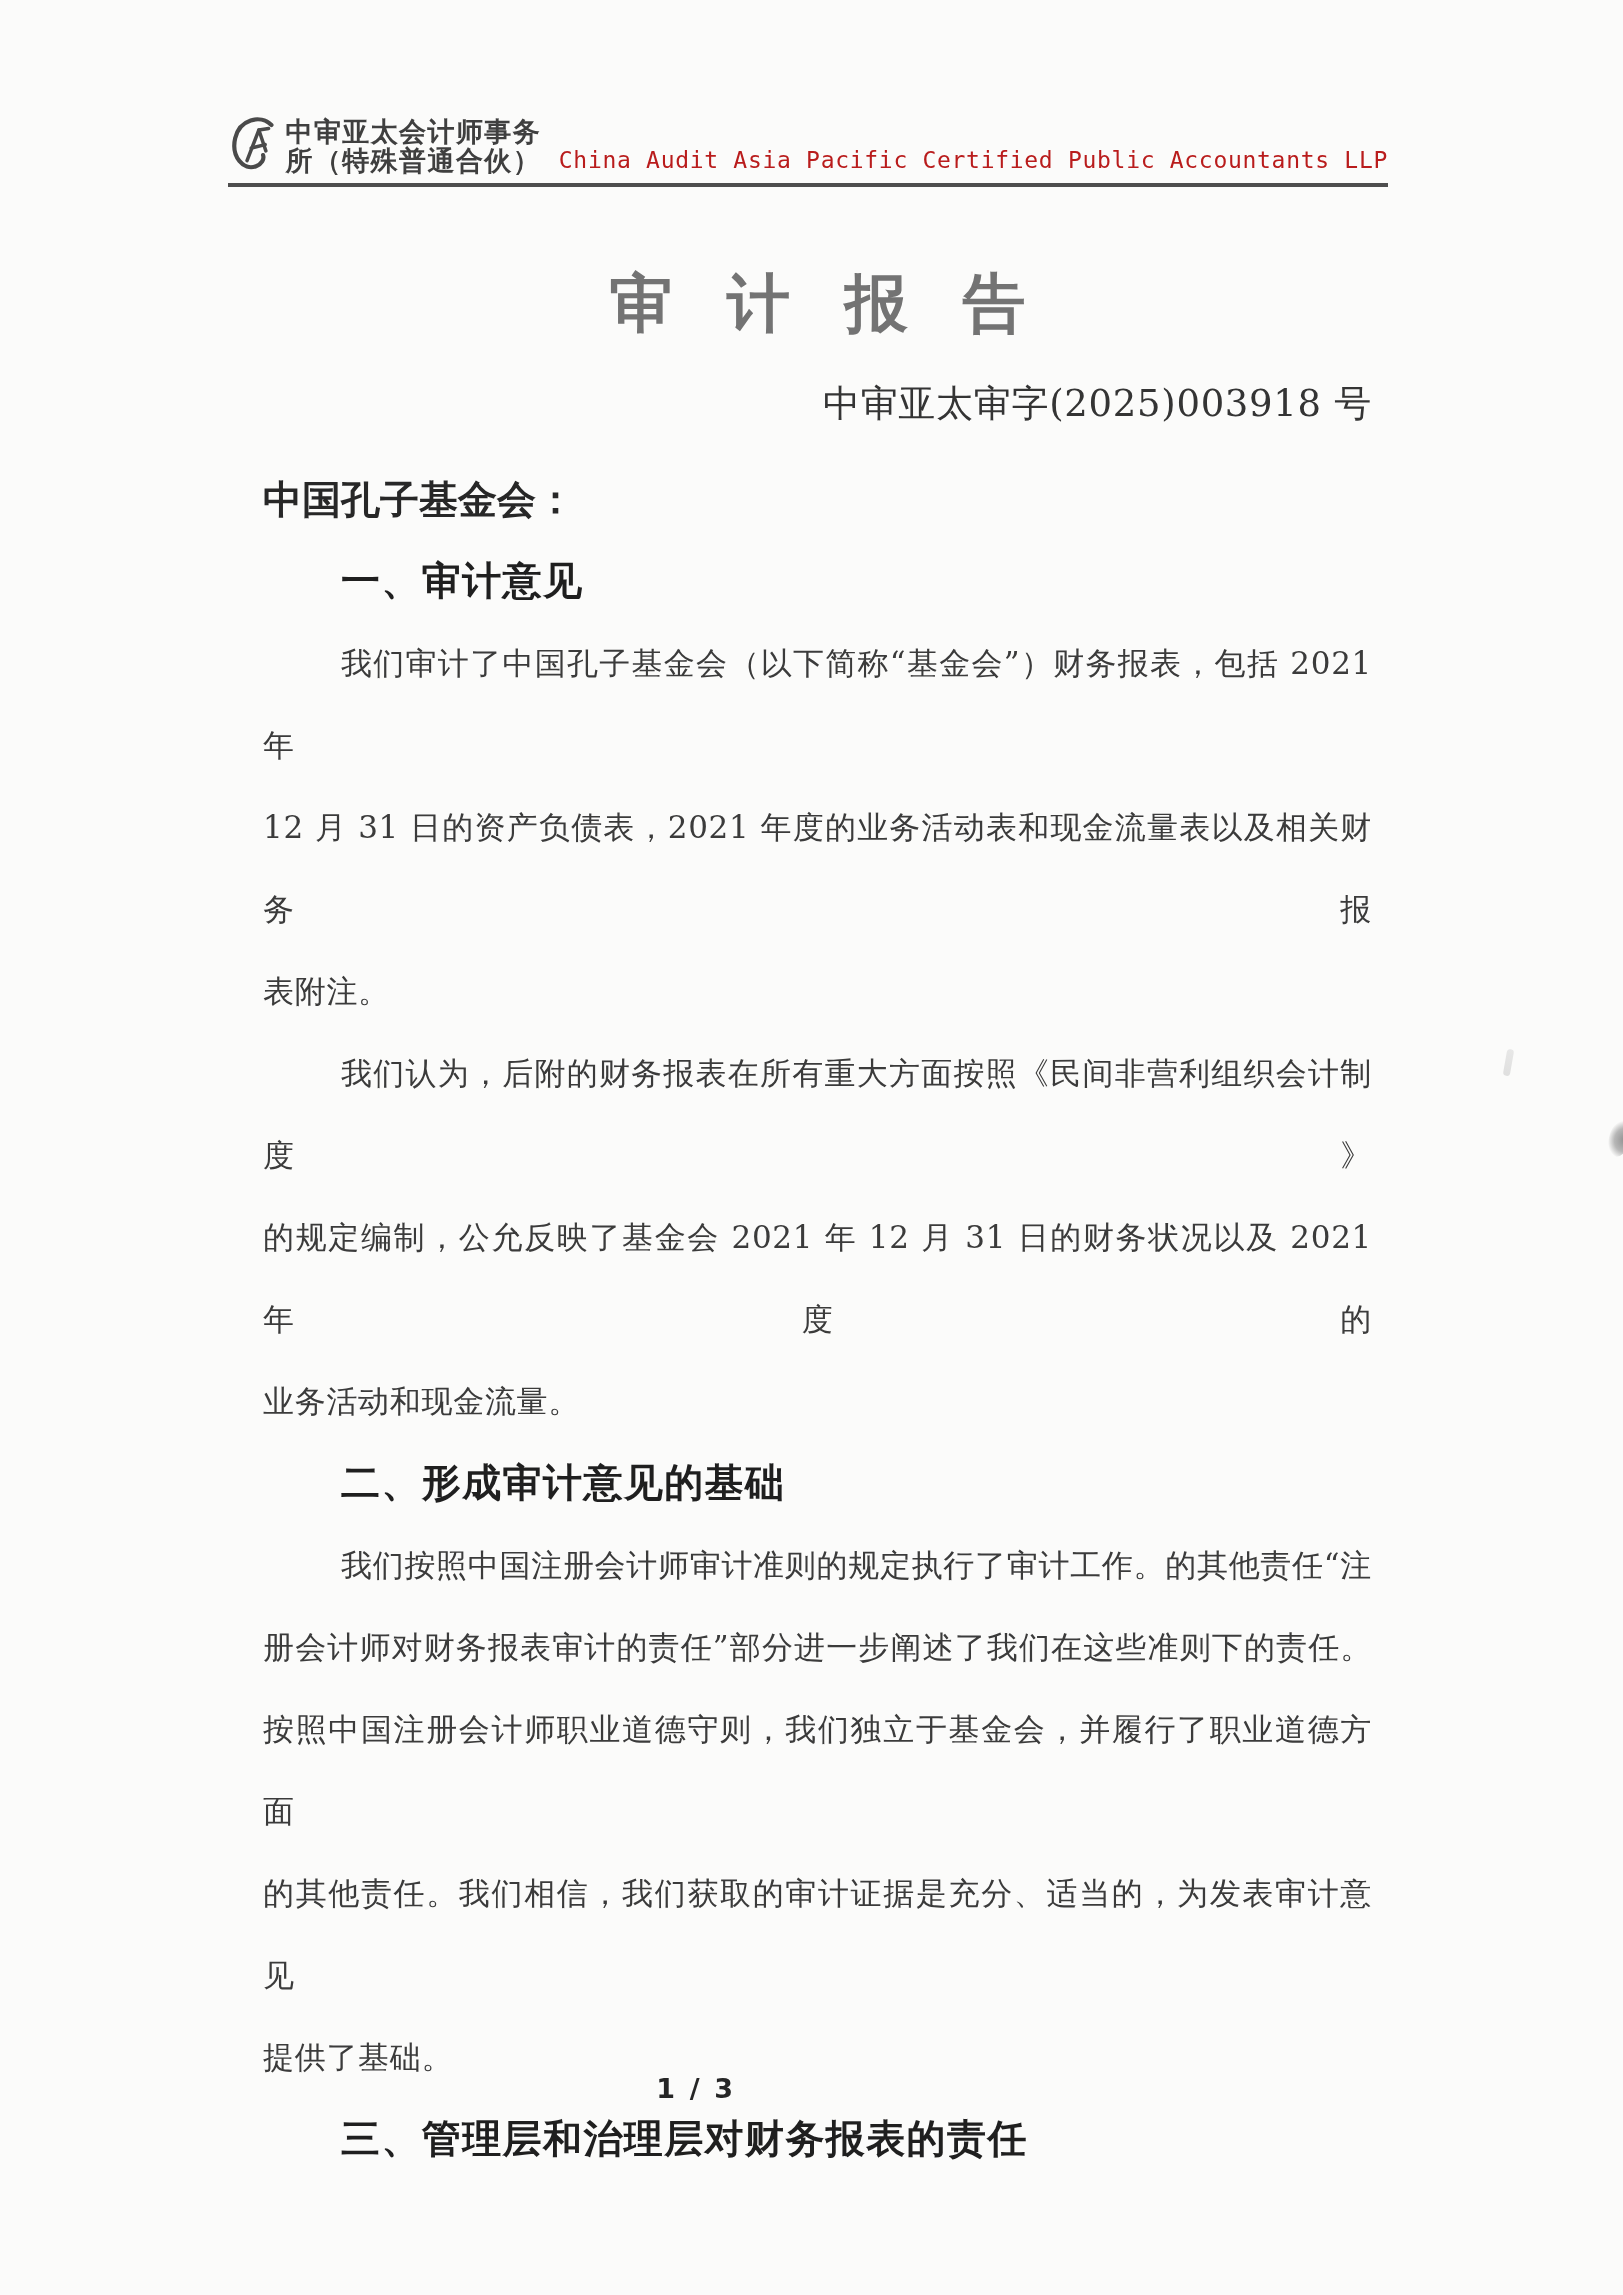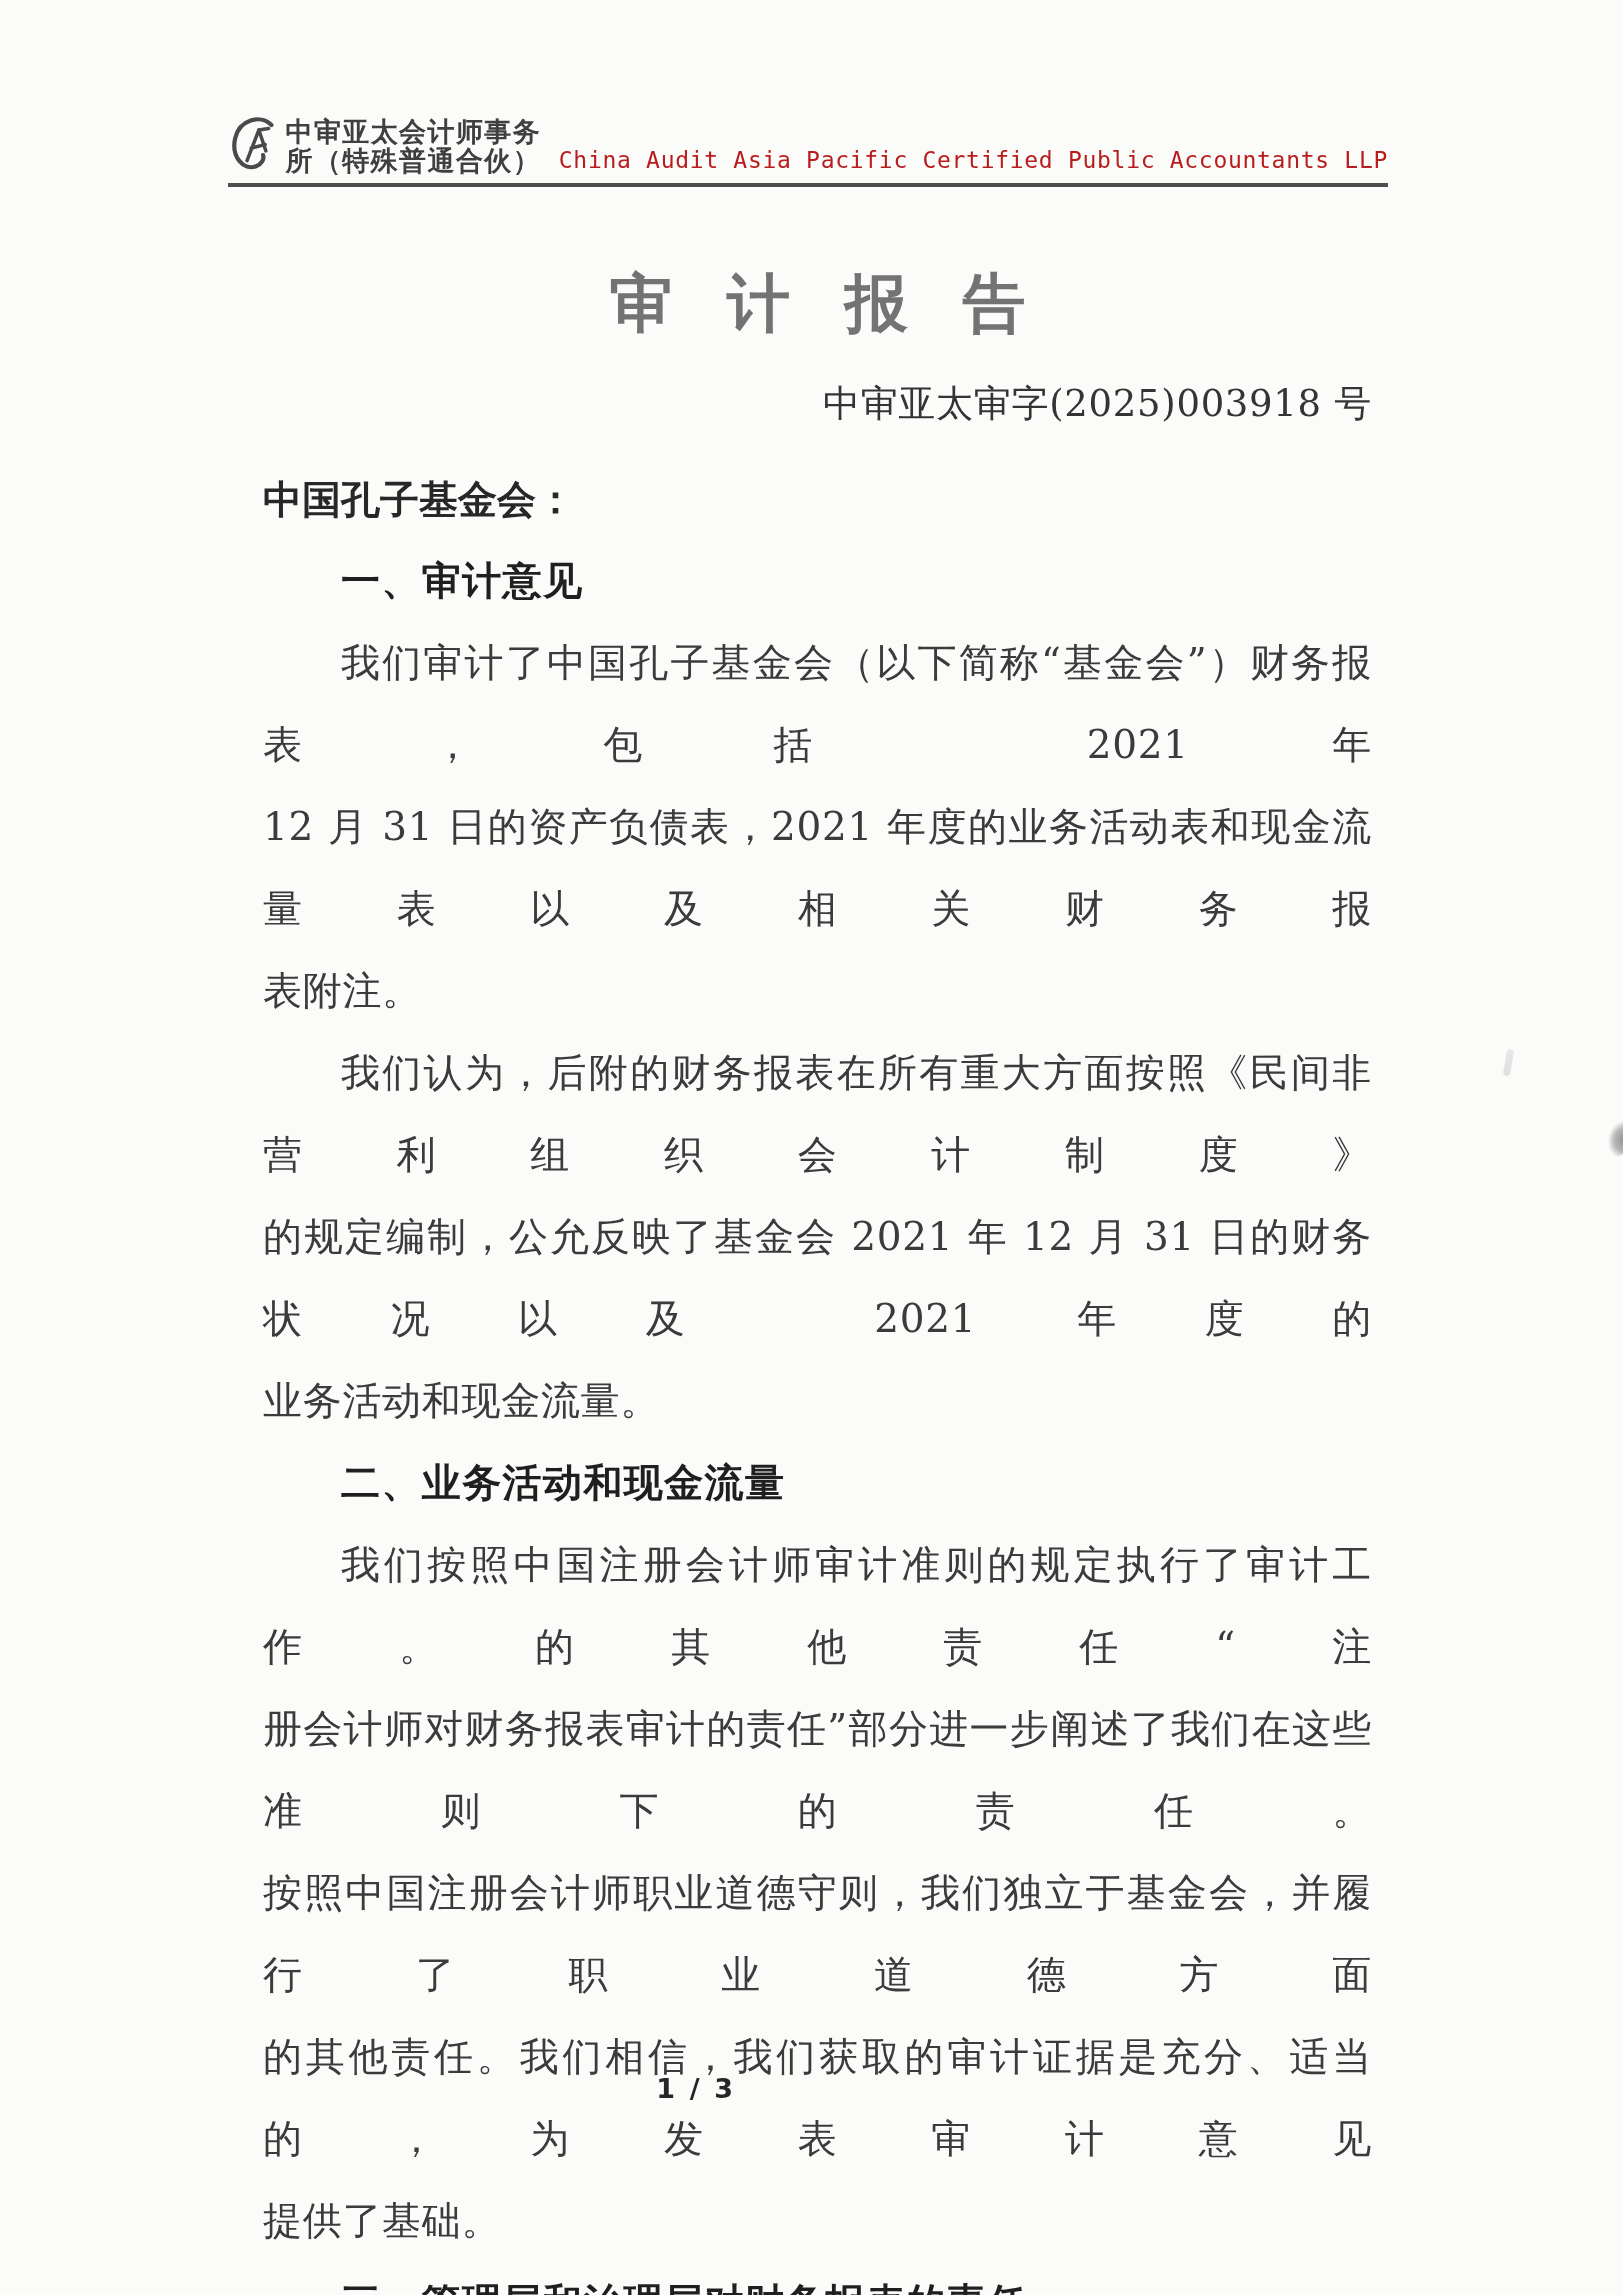--- a/index.html
+++ b/index.html
@@ -44,21 +44,21 @@
   }
   .addressee{
     font-size:39px;font-weight:700;color:#272727;line-height:82px;
   }
   .section-heading{
     font-family:"DejaVu Sans", sans-serif;
     font-size:39px;font-weight:700;color:#1f1f1f;
     line-height:82px;text-indent:78px;letter-spacing:1.4px;
   }
   .body-line{
-    font-size:39px;color:#3b3b3b;line-height:82px;
+    font-size:31px;color:#3b3b3b;line-height:82px;
     letter-spacing:0.7px;
   }
   .body-line.fill{text-align:justify;text-align-last:justify;}
   .body-line.indent{text-indent:78px;}
   
   .page-footer{
     position:absolute;top:2048px;left:0;width:1392px;
     text-align:center;
     font-family:"DejaVu Sans", sans-serif;
     font-size:27px;font-weight:700;color:#262626;letter-spacing:2.7px;
@@ -106,21 +106,21 @@
     <div class="ref-line">中审亚太审字(2025)003918 号</div>
     <div class="addressee">中国孔子基金会：</div>
     <div>
         <div class="section-heading">一、审计意见</div>
         <div class="body-line fill indent">我们审计了中国孔子基金会（以下简称“基金会”）财务报表，包括 2021 年</div>
         <div class="body-line fill">12 月 31 日的资产负债表，2021 年度的业务活动表和现金流量表以及相关财务报</div>
         <div class="body-line">表附注。</div>
         <div class="body-line fill indent">我们认为，后附的财务报表在所有重大方面按照《民间非营利组织会计制度》</div>
         <div class="body-line fill">的规定编制，公允反映了基金会 2021 年 12 月 31 日的财务状况以及 2021 年度的</div>
         <div class="body-line">业务活动和现金流量。</div>
-        <div class="section-heading">二、业务活动和现金流量</div>
+        <div class="section-heading">二、形成审计意见的基础</div>
         <div class="body-line fill indent">我们按照中国注册会计师审计准则的规定执行了审计工作。的其他责任“注</div>
         <div class="body-line fill">册会计师对财务报表审计的责任”部分进一步阐述了我们在这些准则下的责任。</div>
         <div class="body-line fill">按照中国注册会计师职业道德守则，我们独立于基金会，并履行了职业道德方面</div>
         <div class="body-line fill">的其他责任。我们相信，我们获取的审计证据是充分、适当的，为发表审计意见</div>
         <div class="body-line">提供了基础。</div>
         <div class="section-heading">三、管理层和治理层对财务报表的责任</div>
       </div>
   </div>
 
   <div class="page-footer">1 / 3</div>

